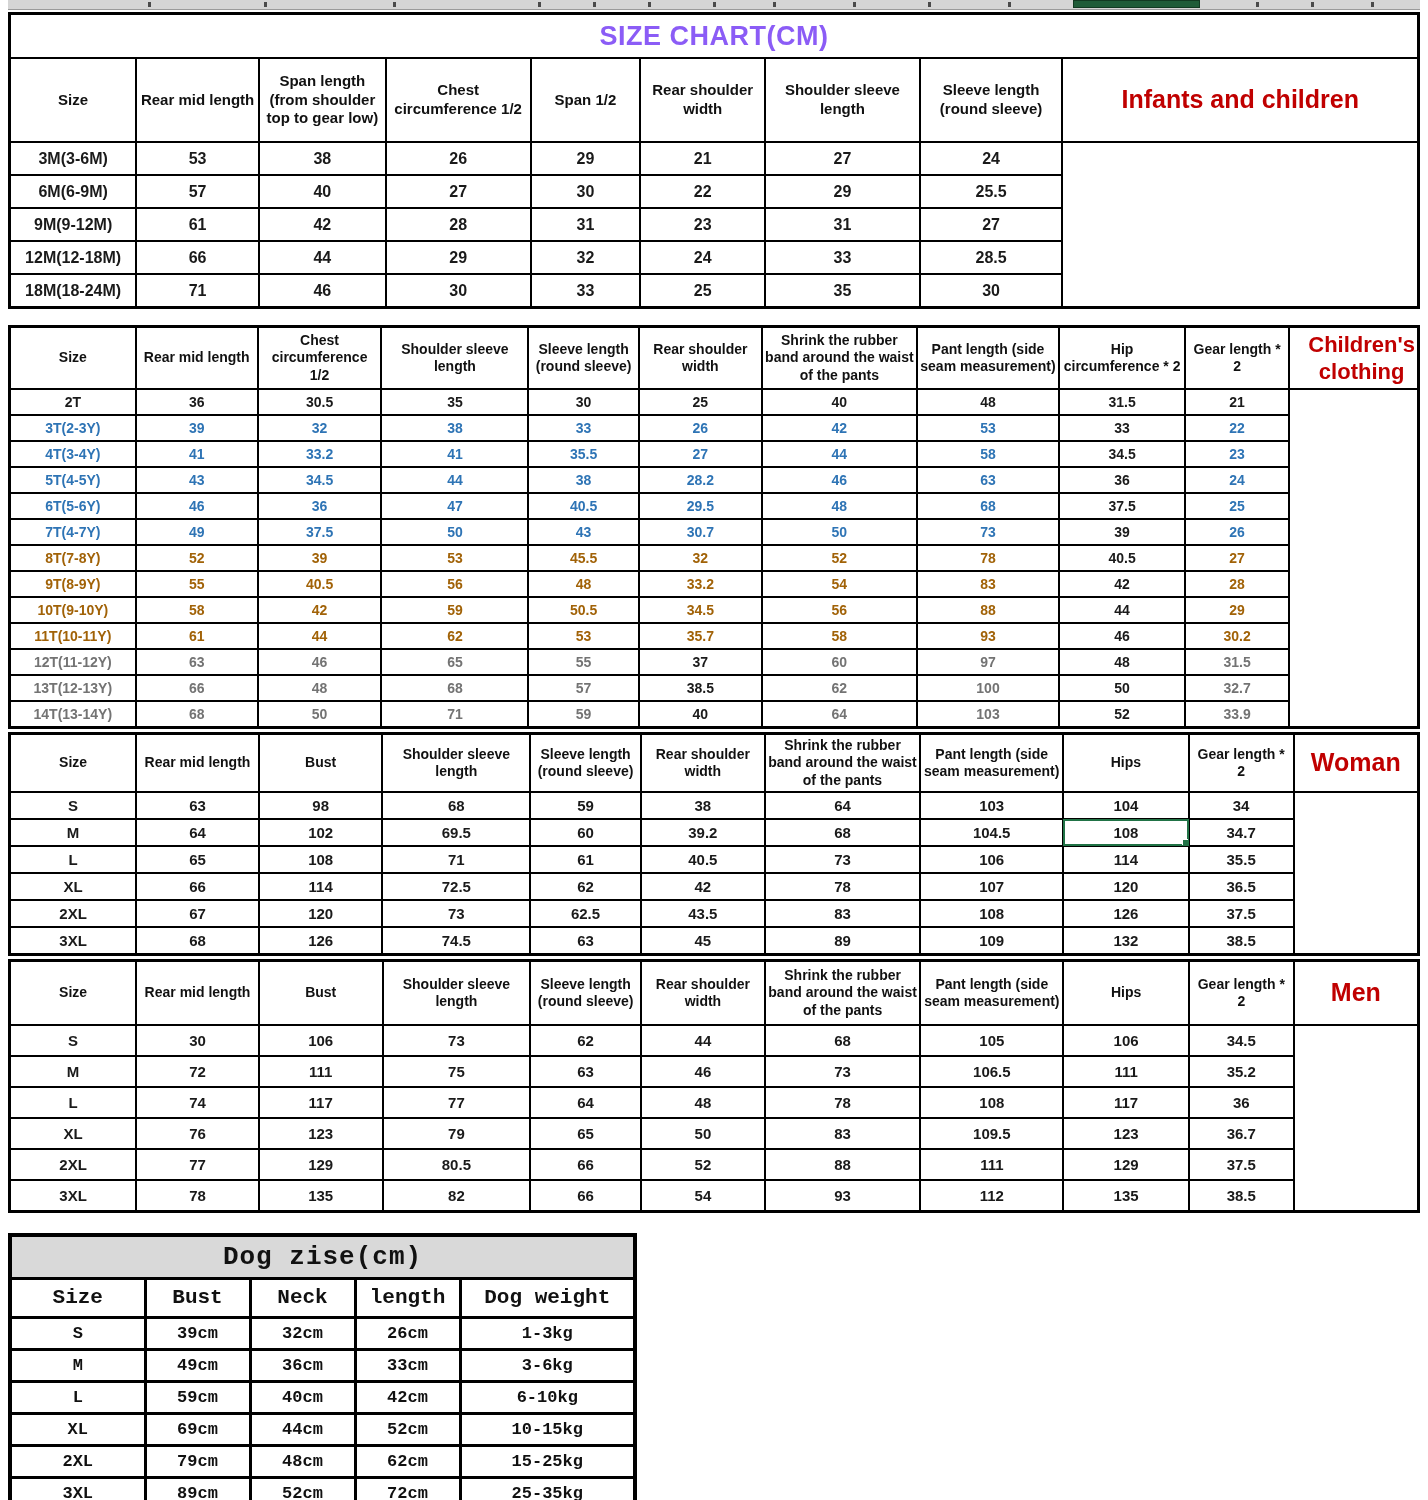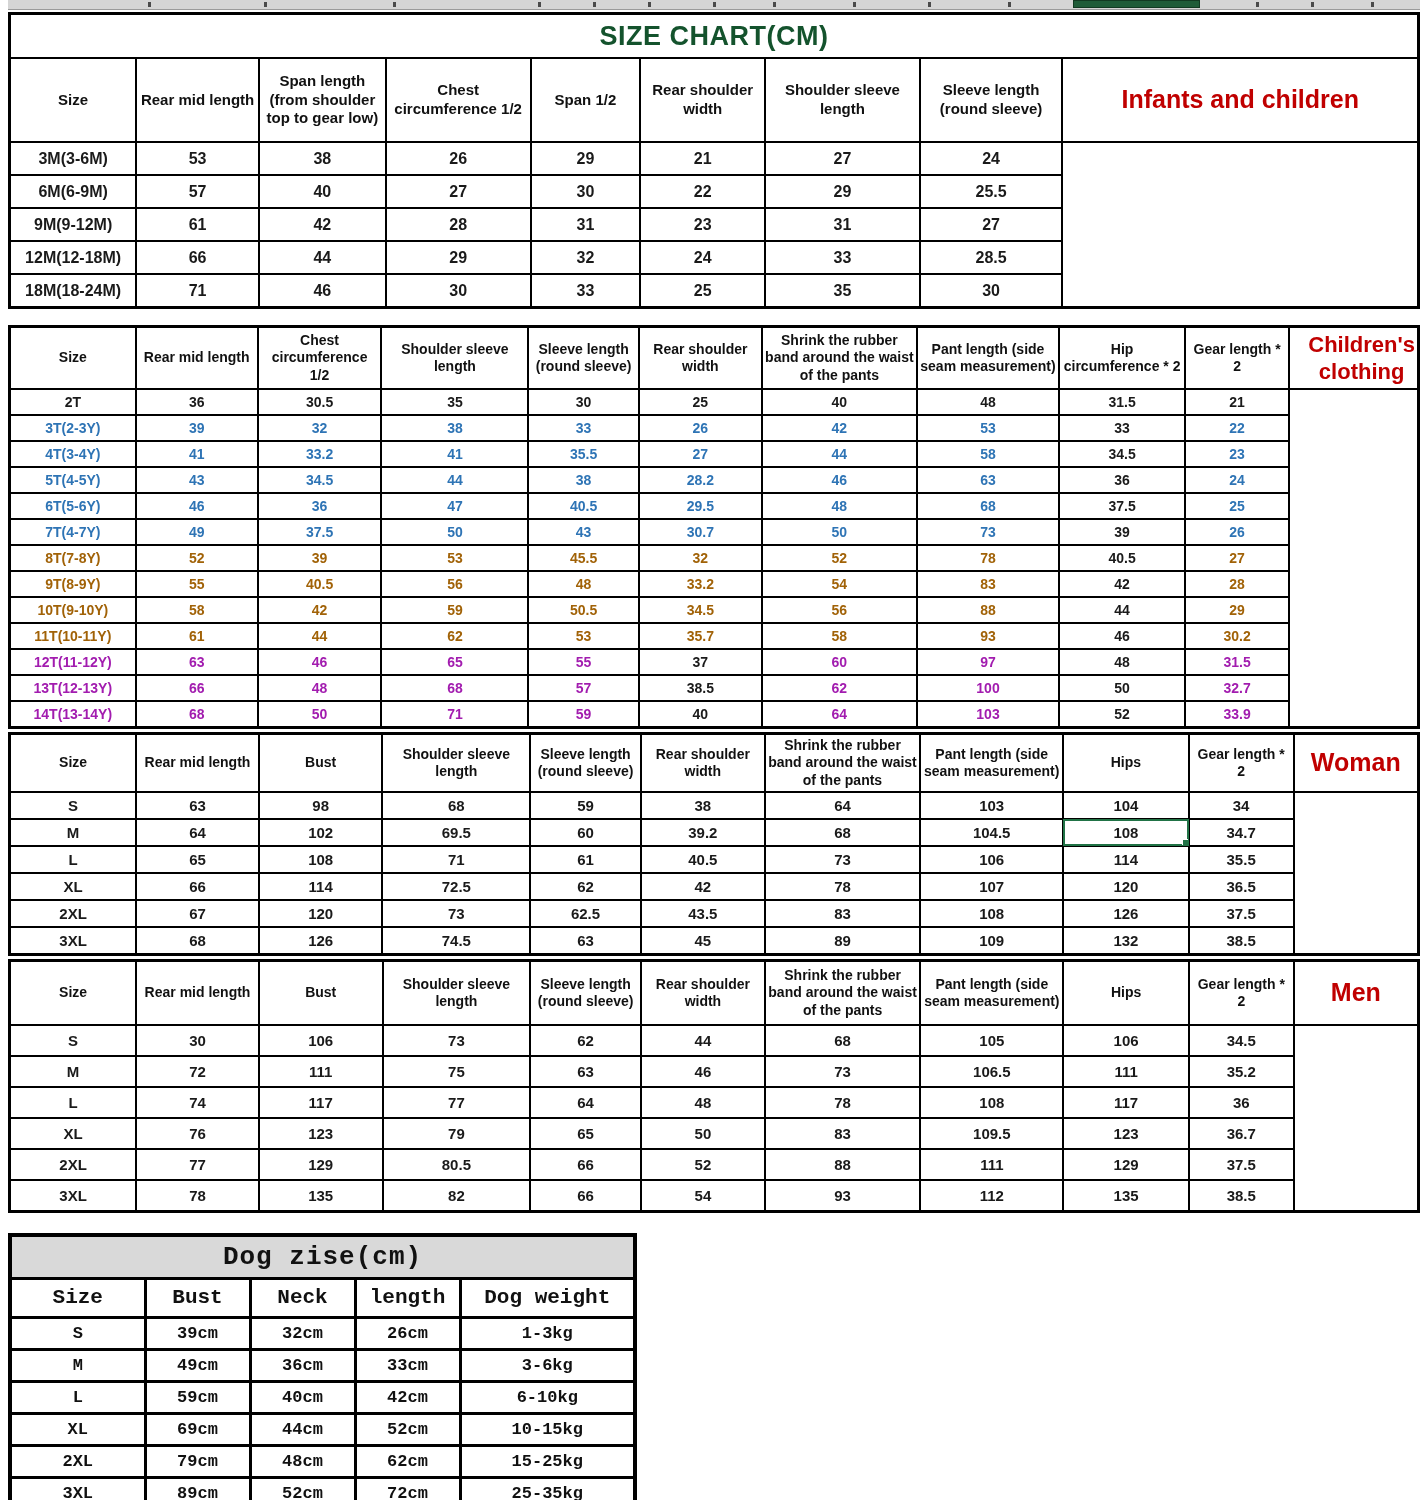--- a/index.html
+++ b/index.html
@@ -7,33 +7,33 @@
   .page{width:1412px;padding:0 8px;}
 
   
   .topstrip{position:relative;height:9px;background:#d5d5d5;border-bottom:1px solid #9a9a9a;margin-bottom:2px;}
   .topstrip .tick{position:absolute;top:2px;width:3px;height:5px;background:#4a4a4a;}
   .topstrip .greenseg{position:absolute;top:0;height:8px;background:#1f5c38;border:1px solid #123a22;box-sizing:border-box;}
 
   table{border-collapse:collapse;table-layout:fixed;background:#fff;}
   table.sz{border:3px solid #000;}
   table.sz th,table.sz td{border:2px solid #000;text-align:center;vertical-align:middle;font-weight:bold;padding:0 2px;overflow:hidden;position:relative;}
-  .title-row th{font-size:27px;letter-spacing:.5px;height:42px;color:#14532d;}
+  .title-row th{font-size:27px;letter-spacing:.5px;height:42px;color:#8b5cf6;}
   .hdr th{font-size:14px;line-height:1.25;color:#111;}
   .t-infants .hdr th{height:82px;font-size:15px;}
   .t-infants tbody td{height:31px;font-size:16px;}
   .t-children .hdr th{height:60px;}
   .t-children tbody td{height:24px;font-size:14px;}
   .t-women .hdr th{height:56px;}
   .t-women tbody td{height:25px;font-size:15px;}
   .t-men .hdr th{height:62px;}
   .t-men tbody td{height:29px;font-size:15px;}
   .label-cell{color:#c00000;font-size:25px;line-height:1.25;}
   .t-children .label-cell{font-size:22px;padding-left:18px;}
-  .c-black{color:#1a1a1a;} .c-blue{color:#2e74b5;} .c-navy{color:#a16207;} .c-red{color:#a21caf;}
+  .c-black{color:#1a1a1a;} .c-blue{color:#2e74b5;} .c-navy{color:#a16207;} .c-red{color:#737373;}
 
   .gap16{height:16px;} .gap3{height:3px;} .gap20{height:20px;}
 
   
   td.sel{outline:2px solid #217346;outline-offset:-2px;}
   td.sel::after{content:"";position:absolute;right:-3px;bottom:-3px;width:7px;height:7px;background:#217346;border:1px solid #fff;z-index:3;}
 
   
   table.dog{border:4px solid #000;font-family:"Liberation Mono","DejaVu Sans Mono",monospace;}
   table.dog th,table.dog td{border:3px solid #000;text-align:center;vertical-align:middle;font-weight:bold;color:#111;}

